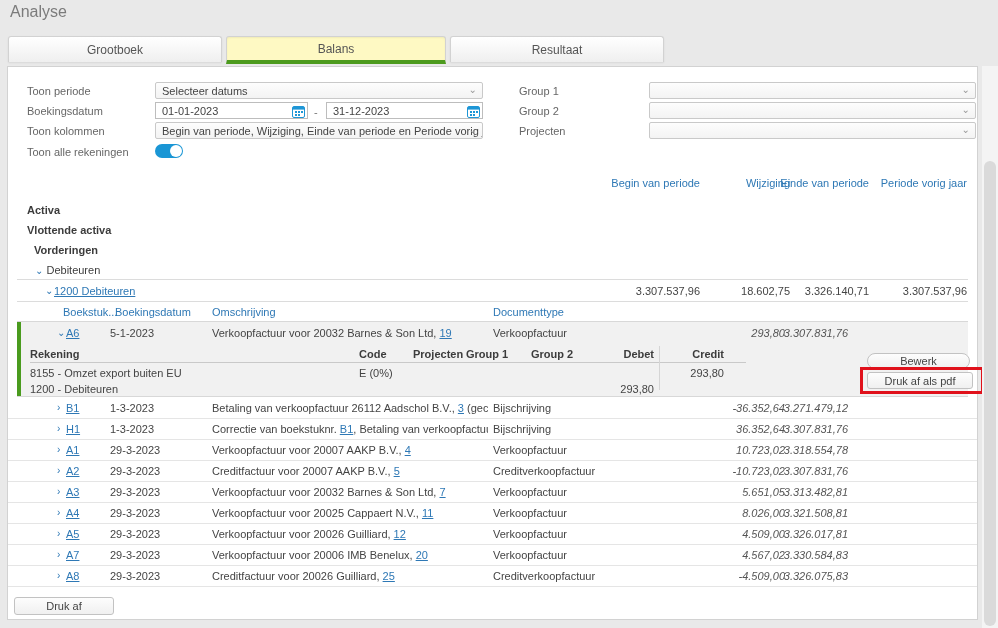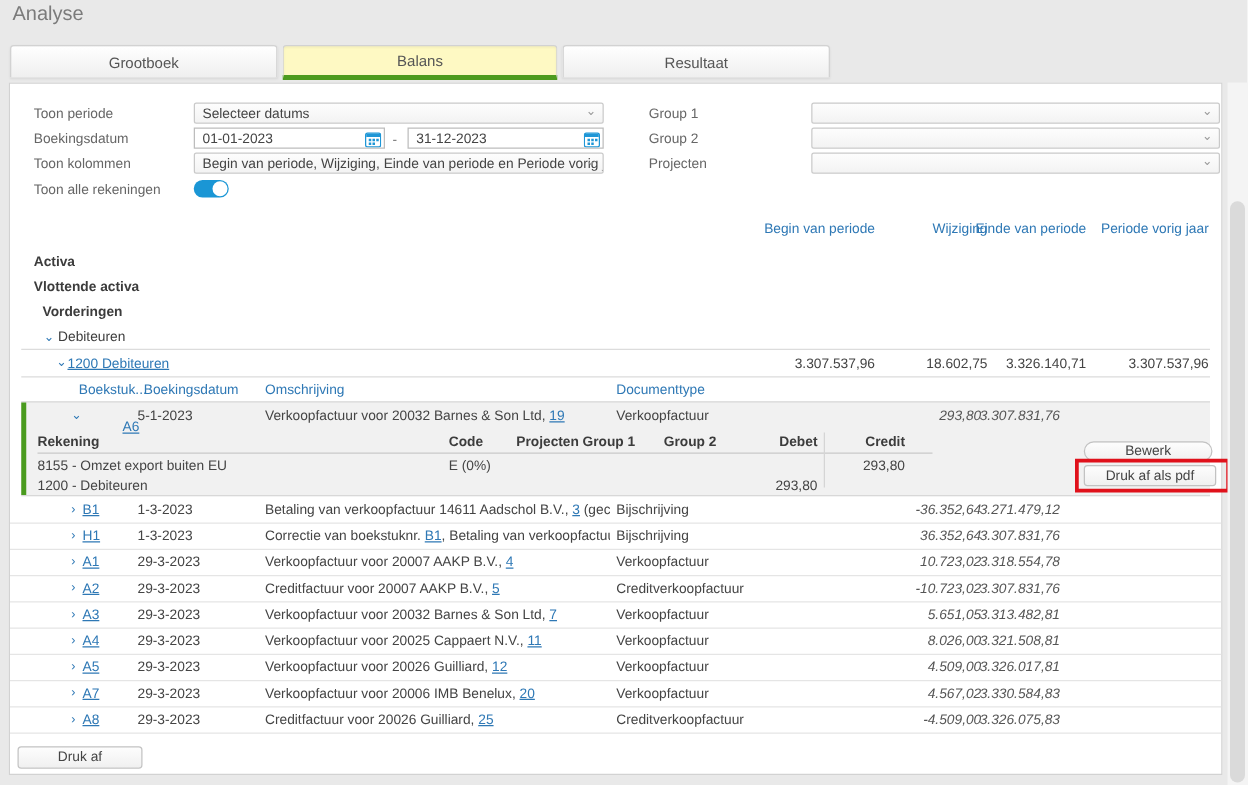--- a/index.html
+++ b/index.html
@@ -209,21 +209,21 @@
 
   <span class="abs subhead" style="left:55px; top:239px;">Boekstuk...</span>
   <span class="abs subhead" style="left:107px; top:239px;">Boekingsdatum</span>
   <span class="abs subhead" style="left:204px; top:239px;">Omschrijving</span>
   <span class="abs subhead" style="left:485px; top:239px;">Documenttype</span>
 
   <div class="abs xblock">
     <div class="abs greenbar"></div>
 
     <span class="abs chev" style="left:40px; top:5px;">⌄</span>
-    <span class="abs lnk" style="left:49px; top:14px;margin-left:32px;">A6</span>
+    <span class="abs lnk" style="left:49px; top:5px;">A6</span>
     <span class="abs" style="left:93px; top:5px;">5-1-2023</span>
     <span class="abs" style="left:195px; top:5px; white-space:nowrap;" id="a6-desc"><span>Verkoopfactuur voor 20032 Barnes &amp; Son Ltd, </span><span class="lnk">19</span></span>
     <span class="abs" style="left:476px; top:5px;">Verkoopfactuur</span>
     <span class="abs num" style="right:183px; top:5px;">293,80</span>
     <span class="abs num" style="right:120px; top:5px;">3.307.831,76</span>
 
     <span class="abs dt-head" style="left:13px; top:26px;">Rekening</span>
     <span class="abs dt-head" style="left:342px; top:26px;">Code</span>
     <span class="abs dt-head" style="left:396px; top:26px;">Projecten</span>
     <span class="abs dt-head" style="left:449px; top:26px;">Group 1</span>
@@ -247,21 +247,21 @@
         <span>Druk af als pdf</span>
       </div>
     </div>
   </div>
 
   <div class="abs rows" id="rows">
       <div class="trow">
     <span class="chev c-chev">›</span>
     <a class="c-code lnk">B1</a>
     <span class="c-date">1-3-2023</span>
-    <span class="c-desc"><span>Betaling van verkoopfactuur 14611 Aadschol B.V., </span><span class="lnk">3</span><span> (gecorrigeerd met...</span></span>
+    <span class="c-desc"><span>Betaling van verkoopfactuur 26112 Aadschol B.V., </span><span class="lnk">3</span><span> (gecorrigeerd met...</span></span>
     <span class="c-type">Bijschrijving</span>
     <span class="c-val num">-36.352,64</span>
     <span class="c-saldo num">3.271.479,12</span>
   </div>
       <div class="trow">
     <span class="chev c-chev">›</span>
     <a class="c-code lnk">H1</a>
     <span class="c-date">1-3-2023</span>
     <span class="c-desc"><span>Correctie van boekstuknr. </span><span class="lnk">B1</span><span>, Betaling van verkoopfactuur 20034 Aad...</span></span>
     <span class="c-type">Bijschrijving</span>

